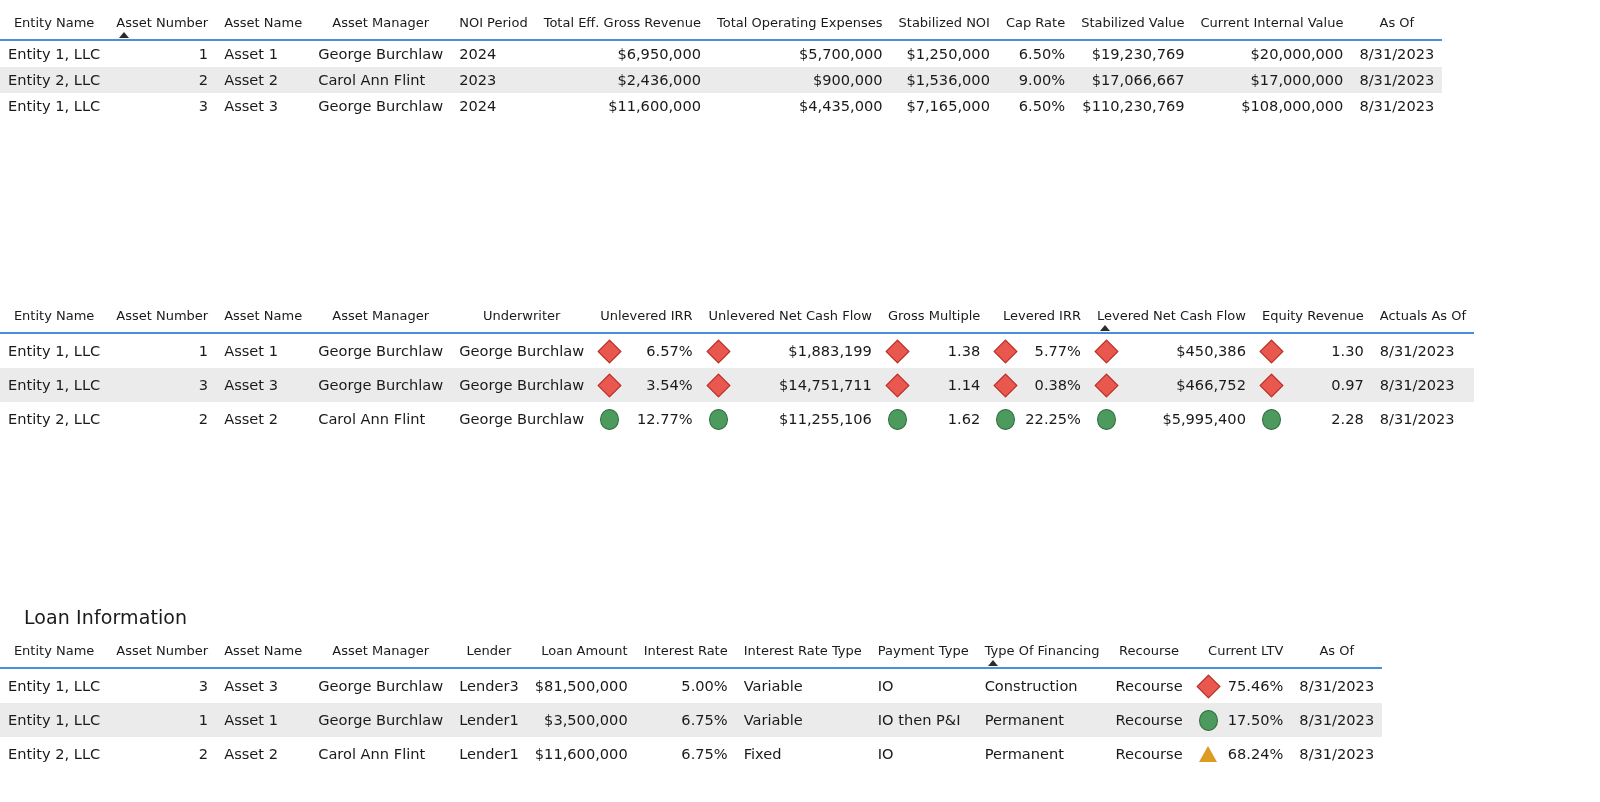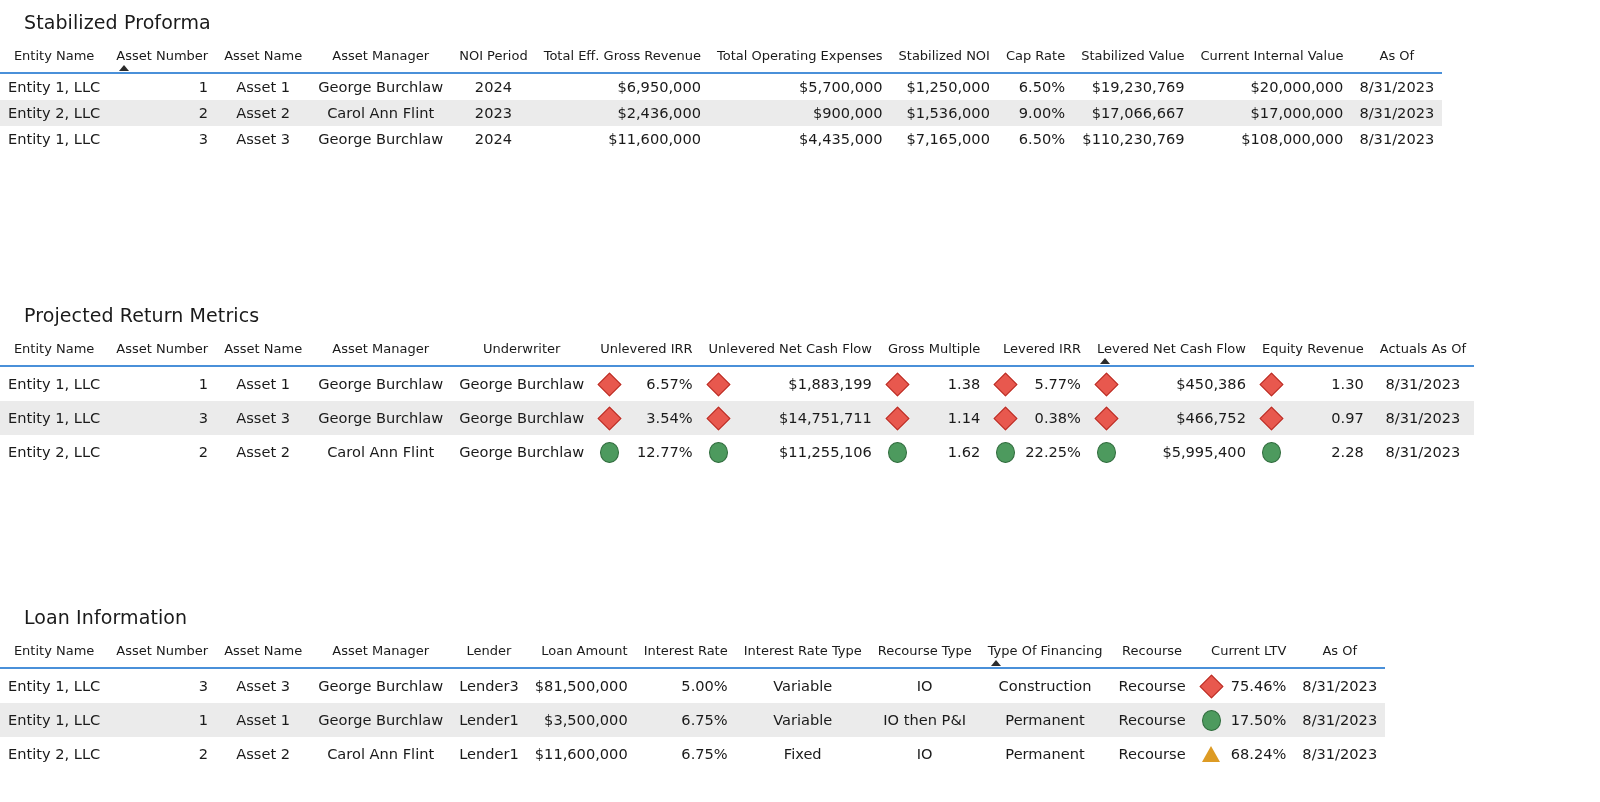--- a/index.html
+++ b/index.html
@@ -85,21 +85,21 @@
     height: 26px;
     line-height: 26px;
     white-space: nowrap;
     vertical-align: middle;
     font-size: 14.6px;
   }
 
   tr.band td { background: #ebebeb; }
 
   td.num   { text-align: right; }
-  td.txt   { text-align: center; }
+  td.txt   { text-align: left; }
 
   
   td.kpi {
     padding: 0 8px;
   }
   td.kpi .kpi-wrap {
     display: flex;
     align-items: center;
     justify-content: space-between;
     gap: 10px;
@@ -144,21 +144,20 @@
     align-items: center;
     justify-content: center;
   }
 </style>
 </head>
 <body>
 
 <div class="sheet">
 
   <section class="report-section" id="section-proforma">
-    <h2 class="section-title">Stabilized Proforma</h2>
     <div class="table-host">
         <table class="viz-table">
           <thead>
             <tr>
               <th class="txt">
                 <span class="hdr-label">Entity Name</span>
               </th>
               <th class="num">
                 <span class="hdr-label">Asset Number</span>
                 <span class="sort-arrow left"></span>
@@ -237,21 +236,20 @@
               <td class="num">$110,230,769</td>
               <td class="num">$108,000,000</td>
               <td class="txt">8/31/2023</td>
             </tr>
           </tbody>
         </table>
       </div>
   </section>
 
   <section class="report-section" id="section-returns">
-    <h2 class="section-title">Projected Return Metrics</h2>
     <div class="table-host">
         <table class="viz-table">
           <thead>
             <tr>
               <th class="txt">
                 <span class="hdr-label">Entity Name</span>
               </th>
               <th class="num">
                 <span class="hdr-label">Asset Number</span>
               </th>
@@ -486,21 +484,21 @@
               <th class="num">
                 <span class="hdr-label">Loan Amount</span>
               </th>
               <th class="num">
                 <span class="hdr-label">Interest Rate</span>
               </th>
               <th class="txt">
                 <span class="hdr-label">Interest Rate Type</span>
               </th>
               <th class="txt">
-                <span class="hdr-label">Recourse Type</span>
+                <span class="hdr-label">Payment Type</span>
               </th>
               <th class="txt">
                 <span class="hdr-label">Type Of Financing</span>
                 <span class="sort-arrow left"></span>
               </th>
               <th class="txt">
                 <span class="hdr-label">Recourse</span>
               </th>
               <th class="num">
                 <span class="hdr-label">Current LTV</span>

